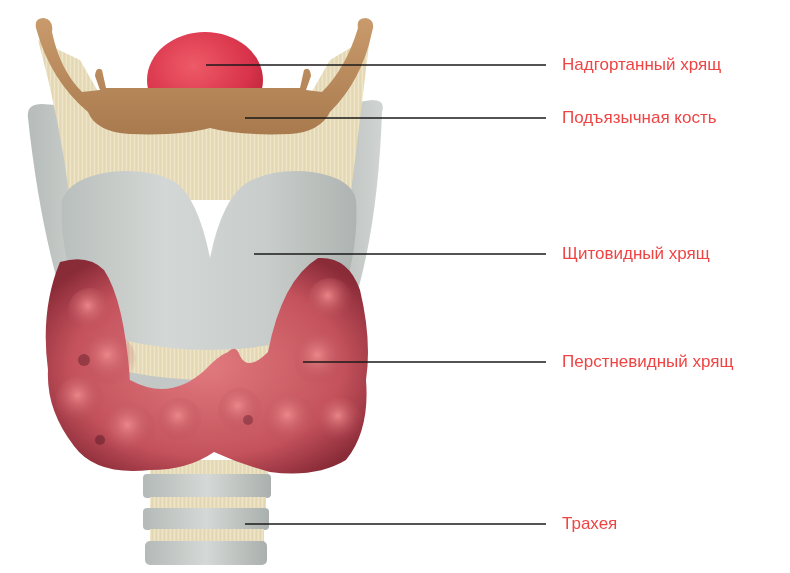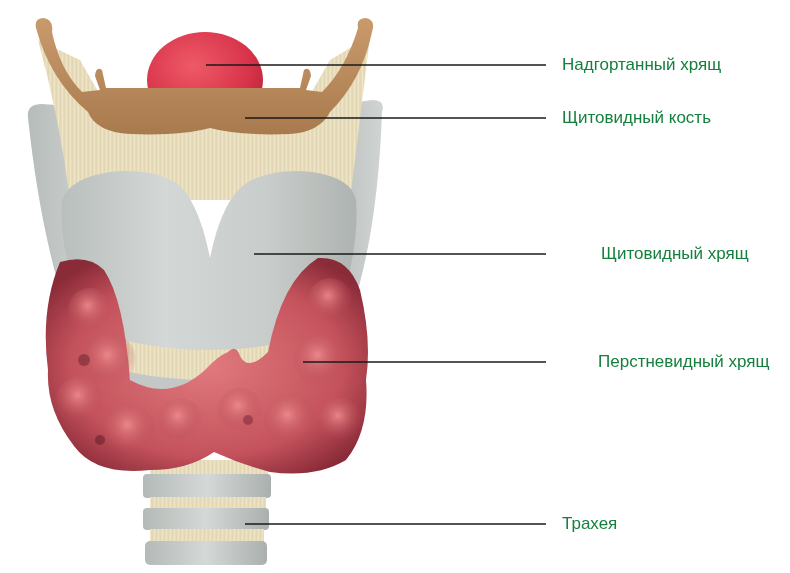--- a/index.html
+++ b/index.html
@@ -1,19 +1,19 @@
 <!DOCTYPE html>
 <html><head>
   <meta charset="utf-8">
   <style>
     html, body { margin: 0; padding: 0; background: #ffffff; }
     body { width: 790px; height: 573px; position: relative; overflow: hidden; font-family: "Liberation Sans", sans-serif; }
     #figure { position: absolute; left: 0; top: 0; width: 790px; height: 573px; }
     .label {
-      position: absolute; left: 562px; font-size: 17px; color: #15803d;
+      position: absolute; left: 562px; font-size: 17px; color: #ef4444;
       font-family: "Liberation Sans", sans-serif; white-space: nowrap; line-height: 20px;
     }
   </style>
 </head>
 <body>
 
 <svg id="figure" width="790" height="573" viewBox="0 0 790 573" xmlns="http://www.w3.org/2000/svg">
   <defs>
     <linearGradient id="ligGrad" x1="0" y1="0" x2="1" y2="0">
       <stop offset="0" stop-color="#e8dcb8"></stop>
@@ -108,16 +108,16 @@
   <g stroke="#1a1a1a" stroke-width="1.6">
     <line x1="206" y1="65" x2="546" y2="65"></line>
     <line x1="245" y1="118" x2="546" y2="118"></line>
     <line x1="254" y1="254" x2="546" y2="254"></line>
     <line x1="303" y1="362" x2="546" y2="362"></line>
     <line x1="245" y1="524" x2="546" y2="524"></line>
   </g>
 </svg>
 
 <div class="label" style="top:55px;">Надгортанный хрящ</div>
-<div class="label" style="top:108px;">Щитовидный кость</div>
-<div class="label" style="top:244px;margin-left:39px;">Щитовидный хрящ</div>
-<div class="label" style="top:352px;margin-left:36px;">Перстневидный хрящ</div>
+<div class="label" style="top:108px;">Подъязычная кость</div>
+<div class="label" style="top:244px;">Щитовидный хрящ</div>
+<div class="label" style="top:352px;">Перстневидный хрящ</div>
 <div class="label" style="top:514px;text-align:center;">Трахея</div>
 
 </body></html>

